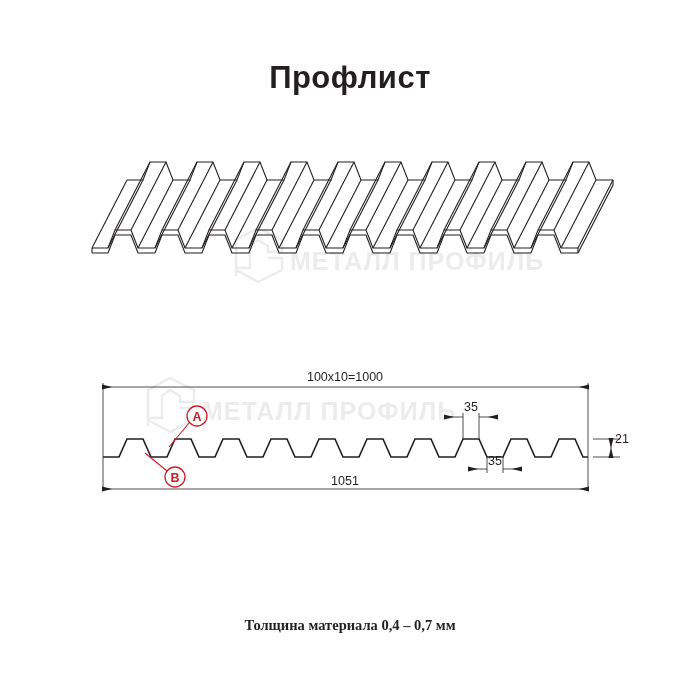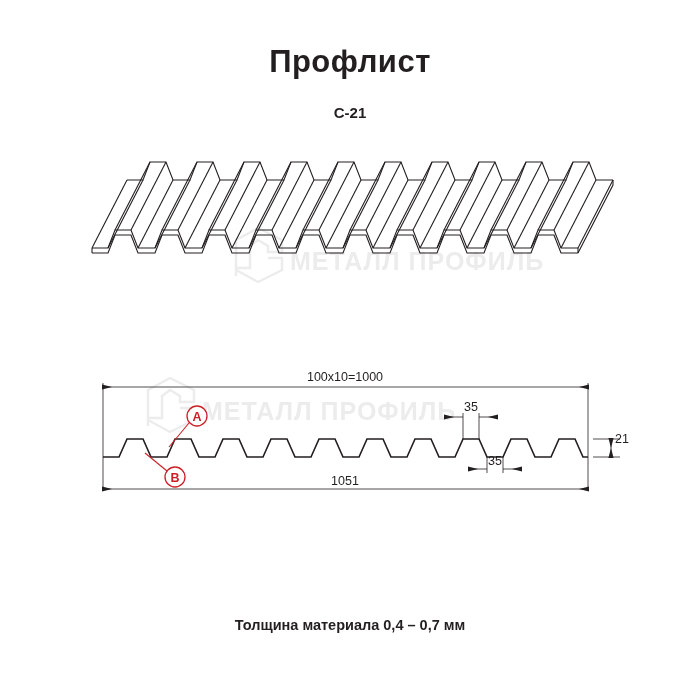--- a/index.html
+++ b/index.html
@@ -15,21 +15,21 @@
     position: relative;
     overflow: hidden;
   }
   .page {
     position: relative;
     width: 700px;
     height: 700px;
   }
   .title {
     position: absolute;
-    top: 44px;
+    top: 60px;
     left: 0;
     width: 700px;
     text-align: center;
     font-size: 31px;
     font-weight: bold;
     letter-spacing: 0.5px;
     color: #231f20;
   }
   .subtitle {
     position: absolute;
@@ -43,20 +43,21 @@
   }
   .footer-note {
     position: absolute;
     top: 617px;
     left: 0;
     width: 700px;
     text-align: center;
     font-size: 14.5px;
     font-weight: bold;
     color: #231f20;
+    font-family: Liberation Serif, serif;
   }
   .iso-wrap {
     position: absolute;
     top: 148px;
     left: 80px;
     width: 545px;
     height: 130px;
   }
   .draw-wrap {
     position: absolute;
@@ -84,21 +85,20 @@
     font-weight: bold;
     fill: #cc2026;
   }
 </style>
 </head>
 <body>
 
 <div class="page">
 
   <div class="title">Профлист</div>
-  <div class="subtitle">С-21</div>
 
   <div class="watermark wm1">
     <svg width="300" height="110" viewBox="0 0 300 110">
       <g fill="none" stroke="#dddddd" stroke-width="2.4">
         <path d="M8 72 L8 44 L30 32 L54 44 L54 56 L40 56 L40 50 L30 44 L22 50 L22 72 Z"></path>
         <path d="M40 62 L54 62 L54 74 L30 86 L8 74 L8 80"></path>
       </g>
       <text x="62" y="74" font-family="Liberation Sans, sans-serif" font-size="25" font-weight="bold" fill="#dddddd" letter-spacing="1">МЕТАЛЛ ПРОФИЛЬ</text>
     </svg>
   </div>

